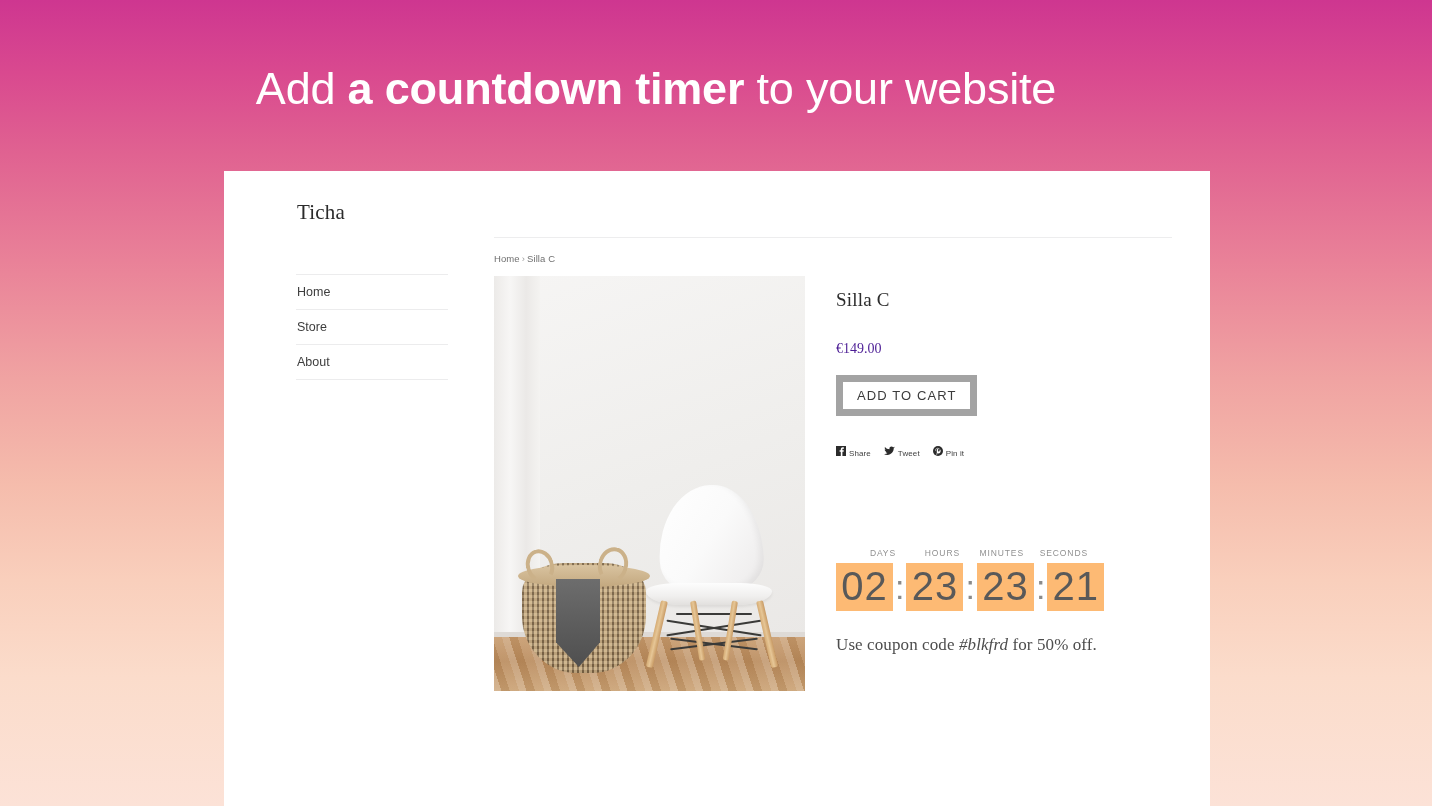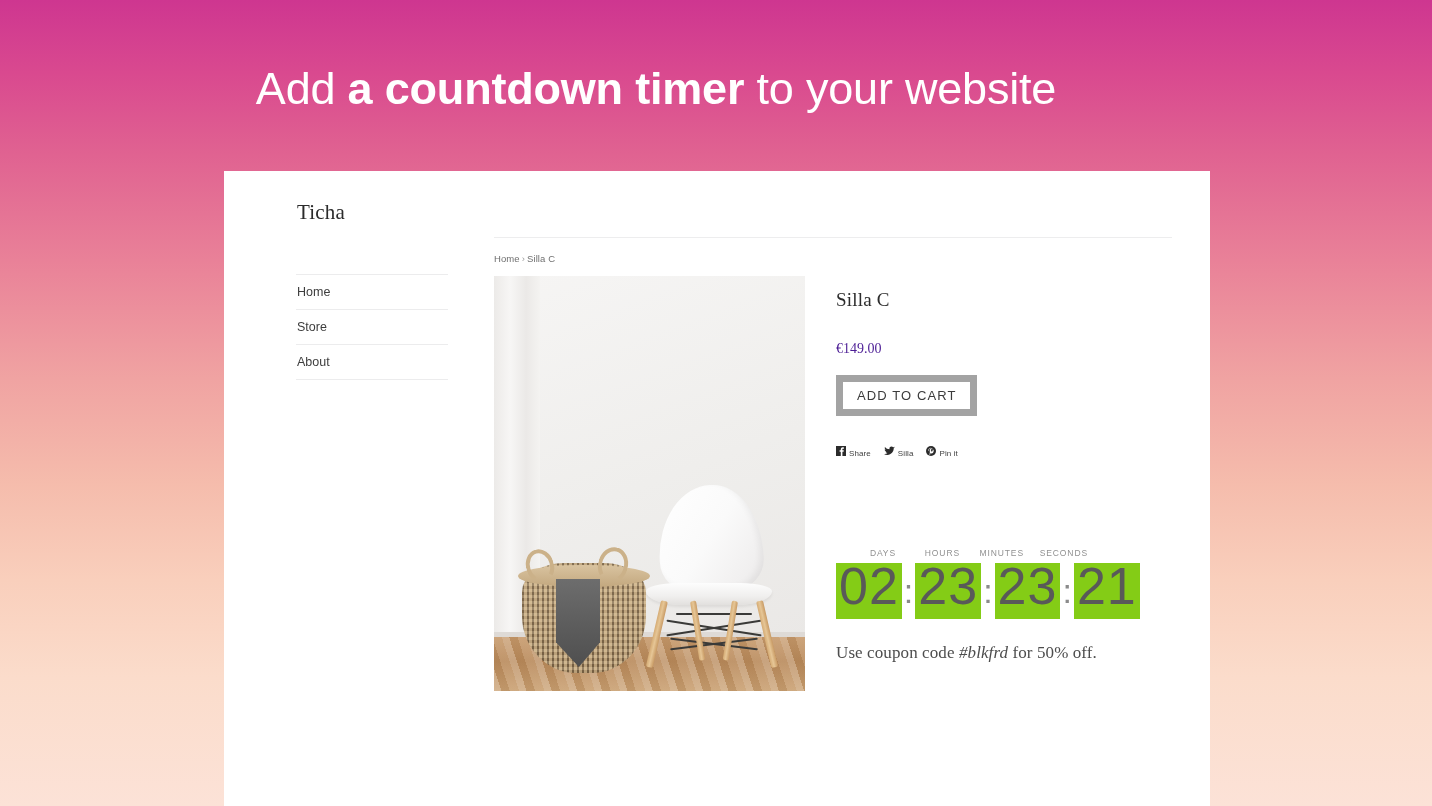--- a/index.html
+++ b/index.html
@@ -279,28 +279,28 @@
     text-align: right;
     width: 60px;
   }
   .cd-label.sp { width: 64px; }
   .cd-digits {
     display: flex;
     align-items: center;
     margin-top: 4px;
   }
   .cd-unit {
-    background: #84cc16;
+    background: #fdba74;
     color: #595959;
     font-family: "Liberation Sans", sans-serif;
-    font-size: 52px;
+    font-size: 40px;
     line-height: 42px;
     font-weight: 400;
     letter-spacing: 1px;
-    padding: 2px 3px 12px 3px;
+    padding: 2px 3px 4px 3px;
     min-width: 57px;
     text-align: center;
   }
   .cd-colon {
     color: #8b8b8b;
     font-size: 34px;
     line-height: 42px;
     padding: 0 2px;
     background: transparent;
   }
@@ -379,21 +379,21 @@
                   </svg>
               </span>
               <span>Share</span>
             </div>
             <div class="share-btn">
               <span class="share-ico">
                 <svg width="11" height="10" viewBox="0 0 12 10">
                     <path d="M11.8 1.4c-.4.2-.9.3-1.4.4.5-.3.9-.8 1.1-1.4-.5.3-1 .5-1.5.6C9.5.5 8.9.2 8.2.2 6.9.2 5.9 1.2 5.9 2.5c0 .2 0 .4.1.5-2-.1-3.7-1-4.9-2.5-.2.4-.3.8-.3 1.2 0 .8.4 1.5 1 1.9-.4 0-.8-.1-1.1-.3 0 1.1.8 2.1 1.9 2.3-.2.1-.4.1-.6.1-.2 0-.3 0-.4-.1.3.9 1.1 1.6 2.2 1.6-.8.6-1.8 1-2.9 1H0c1 .7 2.3 1.1 3.7 1.1 4.4 0 6.9-3.7 6.9-6.9v-.3c.5-.3.9-.8 1.2-1.2z" fill="#2b2b2b"></path>
                   </svg>
               </span>
-              <span>Silla</span>
+              <span>Tweet</span>
             </div>
             <div class="share-btn">
               <span class="share-ico">
                 <svg width="10" height="10" viewBox="0 0 10 10">
                     <circle cx="5" cy="5" r="5" fill="#2b2b2b"></circle>
                     <path d="M5.1 1.8c-1.8 0-2.7 1.2-2.7 2.3 0 .6.2 1.2.8 1.4.1 0 .2 0 .2-.1l.1-.4c0-.1 0-.1-.1-.2-.2-.2-.3-.5-.3-.9 0-1.1.8-2 2-2 1.1 0 1.7.7 1.7 1.5 0 1.1-.5 2.1-1.2 2.1-.4 0-.7-.3-.6-.7.1-.5.3-1 .3-1.4 0-.3-.2-.6-.5-.6-.4 0-.8.4-.8 1 0 .4.1.6.1.6L3.6 7.8c-.1.5 0 1.2 0 1.3h.1c.1-.1.5-.7.6-1.2l.2-.9c.2.3.6.5 1 .5 1.3 0 2.2-1.2 2.2-2.8 0-1.2-1-2.3-2.6-2.3z" fill="#ffffff"></path>
                   </svg>
               </span>
               <span>Pin it</span>
             </div>

